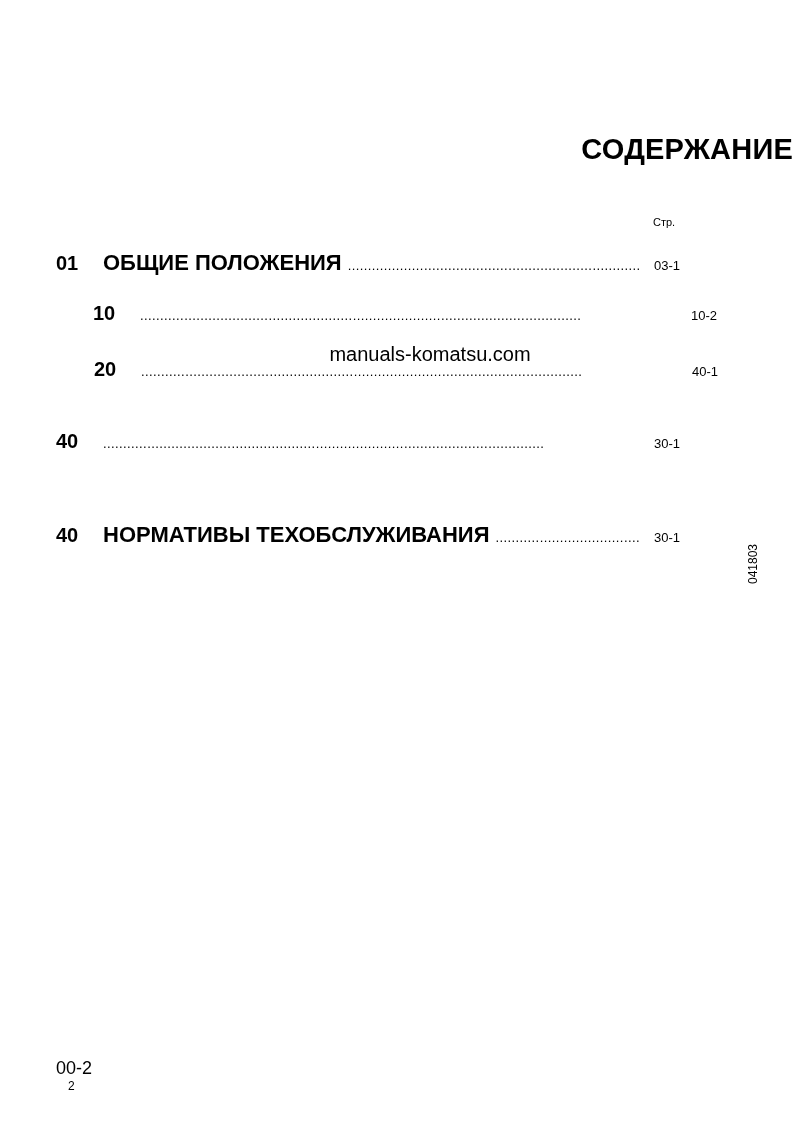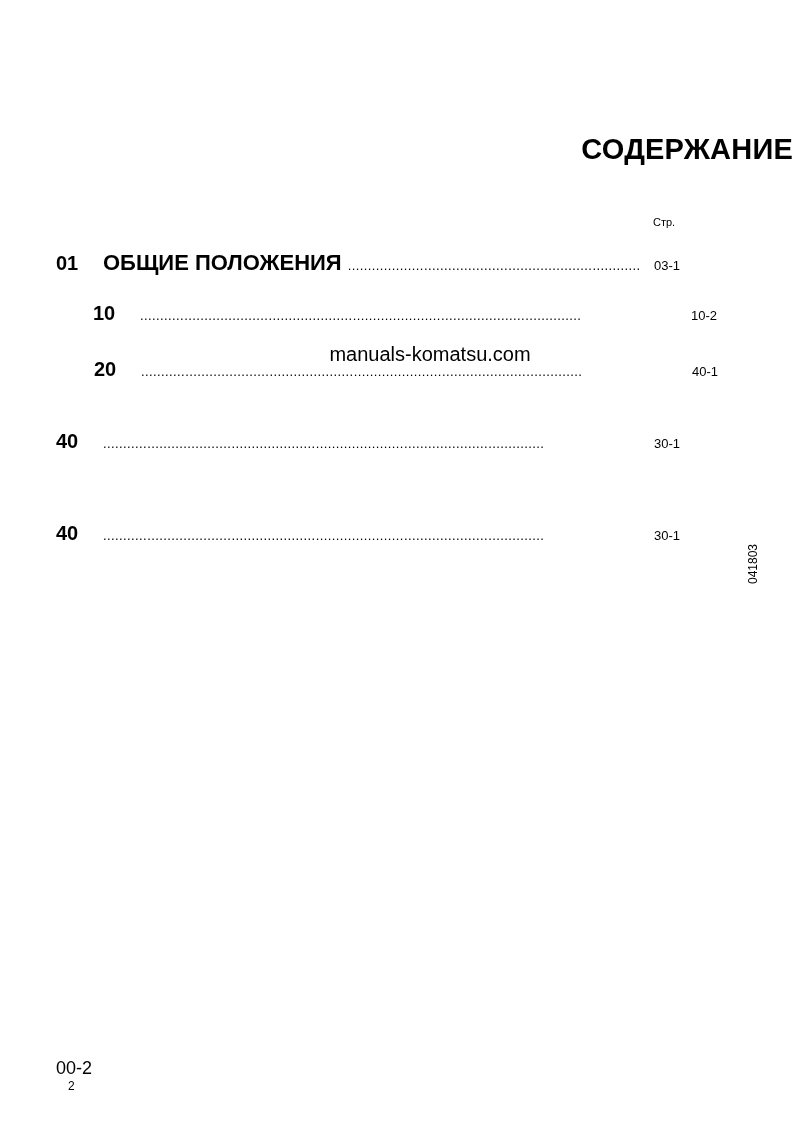--- a/index.html
+++ b/index.html
@@ -126,20 +126,21 @@
 </div>
 
 <div class="toc-row" style="top:430px;">
   <span class="toc-num">40</span>
   <span class="toc-dots">..............................................................................................................</span>
   <span class="toc-page">30-1</span>
 </div>
 
 <div class="toc-row" style="top:489px;margin-top:33px;">
   <span class="toc-num">40</span>
+  <span class="toc-title">НОРМАТИВЫ ТЕХОБСЛУЖИВАНИЯ</span>
   <span class="toc-dots">..............................................................................................................</span>
   <span class="toc-page">30-1</span>
 </div>
 
 <div class="side-code">041803</div>
 
 <div class="footer-page">00-2</div>
 <div class="footer-rev">2</div>
 
 </body></html>

